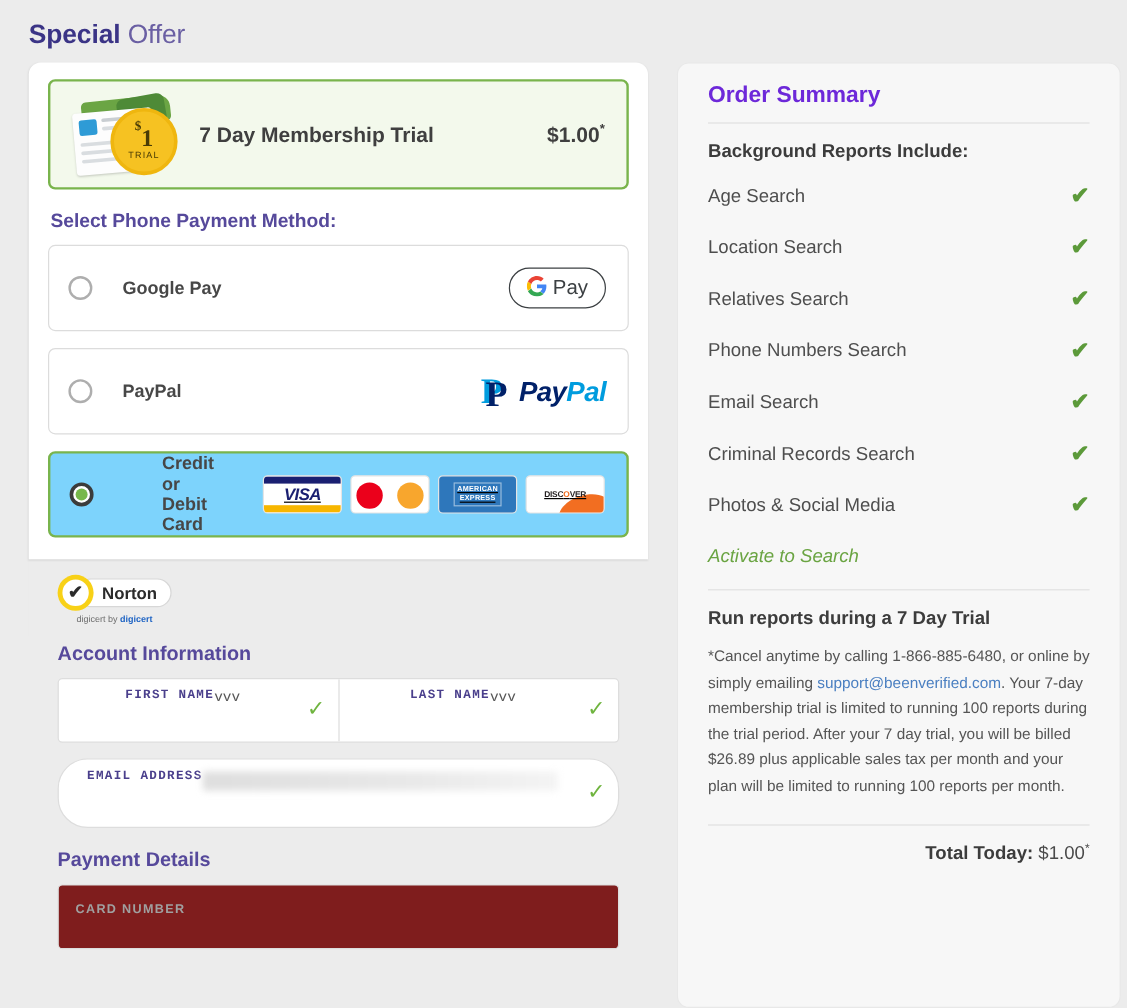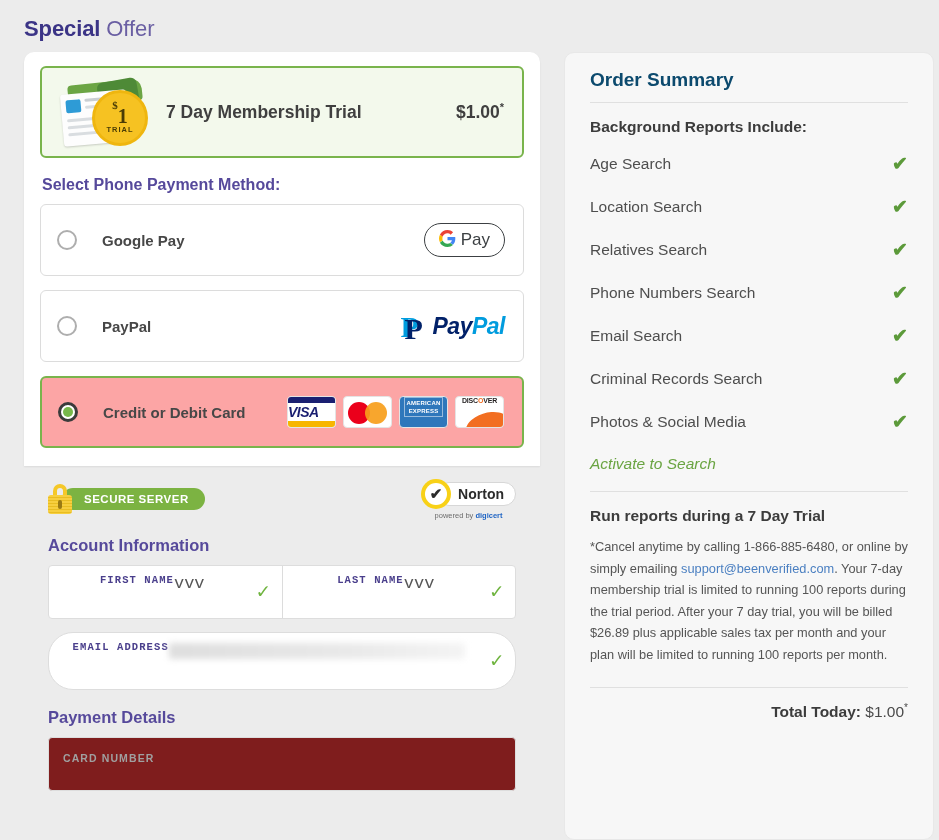--- a/index.html
+++ b/index.html
@@ -111,21 +111,21 @@
     display: flex; flex-direction: column;
     align-items: center; justify-content: center;
     color: #4a3c05;
   }
   .trial-icon .coin .amt {
     font-size: 20px; font-weight: bold; line-height: 19px;
     font-family: "Liberation Serif", serif;
   }
   .trial-icon .coin .amt sup { font-size: 11px; top: -6px; position: relative; }
   .trial-icon .coin .lbl {
-    font-size: 7.5px; font-weight: bold; letter-spacing: 1px; line-height: 9px;
+    font-size: 7.5px; font-weight: normal; letter-spacing: 1px; line-height: 9px;
   }
   .trial-name {
     font-size: 17.5px;
     color: #3f3f3f;
     font-weight: 600;
     margin-left: 6px;
     flex: 1 1 auto;
   }
   .trial-price {
     font-size: 17.5px;
@@ -147,21 +147,22 @@
     border-radius: 6px;
     height: 72px;
     display: flex;
     align-items: center;
     padding: 0 18px 0 16px;
     margin-bottom: 14px;
     background: #fff;
   }
   .pay-option.selected {
     border: 2px solid #79b44c;
-    background: #fca5a5;
+    background: #7dd3fc;
+    gap: 32px;
   }
   .radio {
     width: 20px; height: 20px;
     border: 2px solid #aeaeae;
     border-radius: 50%;
     flex: 0 0 auto;
   }
   .radio.on {
     border: 3px solid #3b3b3b;
     background: #fff;
@@ -208,27 +209,27 @@
     font-size: 30px; font-weight: bold; color: #012169;
     font-family: "Liberation Serif", serif; line-height: 30px;
   }
   .paypal .txt { font-size: 23px; font-weight: bold; font-style: italic; letter-spacing: -0.5px; }
   .paypal .txt .a { color: #012169; }
   .paypal .txt .b { color: #009cde; }
 
   
   .cards { display: flex; gap: 7px; align-items: center; }
   .brand {
-    width: 49px; height: 32px;
+    width: 66px; height: 32px;
     border-radius: 4px;
     background: #fff;
     border: 1px solid #e4e4e4;
     position: relative;
     overflow: hidden;
-    display: flex; align-items: flex-start; justify-content: center;
+    display: flex; align-items: center; justify-content: center; text-decoration: underline;
   }
   .brand.visa { background: #fff; flex-direction: column; justify-content: space-between; padding: 0; }
   .brand.visa .bar-t { width: 100%; height: 6px; background: #1a1f71; }
   .brand.visa .v {
     font-size: 14px; font-weight: bold; font-style: italic;
     color: #1a1f71; font-family: "Liberation Sans", sans-serif;
     letter-spacing: -0.5px; line-height: 18px;
   }
   .brand.visa .bar-b { width: 100%; height: 6px; background: #f7b600; }
   .brand.mc .c1, .brand.mc .c2 {
@@ -332,21 +333,21 @@
     position: relative;
     padding: 8px 40px 0 14px;
     display: flex; flex-direction: row; justify-content: center; font-family: Liberation Mono, monospace;
   }
   .field + .field { border-left: 1px solid #dcdcdc; }
   .field-label {
     font-size: 10.5px; letter-spacing: 1.1px;
     color: #4a3f8c; font-weight: 600; text-transform: uppercase;
     margin-bottom: 3px;
   }
-  .field-value { font-size: 17px; color: #575757; }
+  .field-value { font-size: 12px; color: #575757; }
   .check {
     position: absolute; right: 12px; top: 50%; transform: translateY(-50%);
     color: #6fb43f; font-size: 21px; font-weight: bold; line-height: 1;
   }
   .blurred {
     height: 16px; width: 72%;
     background: linear-gradient(90deg,#dedede,#e9e9e9 60%,#f4f4f4);
     filter: blur(3px);
     border-radius: 2px;
     margin-top: 2px;
@@ -372,21 +373,21 @@
     left: 564px;
     top: 52px;
     width: 370px;
     background: #f7f7f7;
     border: 1px solid #e8e8e8;
     border-radius: 10px;
     padding: 16px 25px 0 25px;
     min-height: 788px;
   }
   .summary-title {
-    font-size: 19px; font-weight: 600; color: #0c4a6e;
+    font-size: 19px; font-weight: 600; color: #6d28d9;
     padding-bottom: 11px;
   }
   .hr { height: 1px; background: #e0e0e0; }
   .reports-head {
     font-size: 15.5px; font-weight: bold; color: #3c3c3c;
     margin: 15px 0 6px 0;
   }
   .report-item {
     display: flex; align-items: center; justify-content: space-between;
     height: 43px;
@@ -502,36 +503,28 @@
           <div class="brand disc">
             <span class="swoosh"></span>
             <span class="dw"><span>DISC</span><span class="o">O</span><span>VER</span></span>
           </div>
         </div>
       </div>
 
     </div>
 
     <div class="secure-strip">
-      <div class="secure-badge">
-        <span class="lock">
-          <span class="shackle"></span>
-          <span class="body"></span>
-          <span class="key"></span>
-        </span>
-        <span class="secure-text">SECURE SERVER</span>
-      </div>
       <div class="norton">
         <div class="row">
           <span class="checkmark-circle">
             <span class="inner">✔</span>
           </span>
           <span class="pill">Norton</span>
         </div>
-        <div class="sub"><span>powered by </span><span class="dg">digicert</span></div>
+        <div class="sub"><span>digicert by </span><span class="dg">digicert</span></div>
       </div>
     </div>
 
     <div class="acct-wrap">
       <div class="acct-head">Account Information</div>
 
       <div class="field-row">
         <div class="field">
           <div class="field-label">FIRST NAME</div>
           <div class="field-value">vvv</div>

